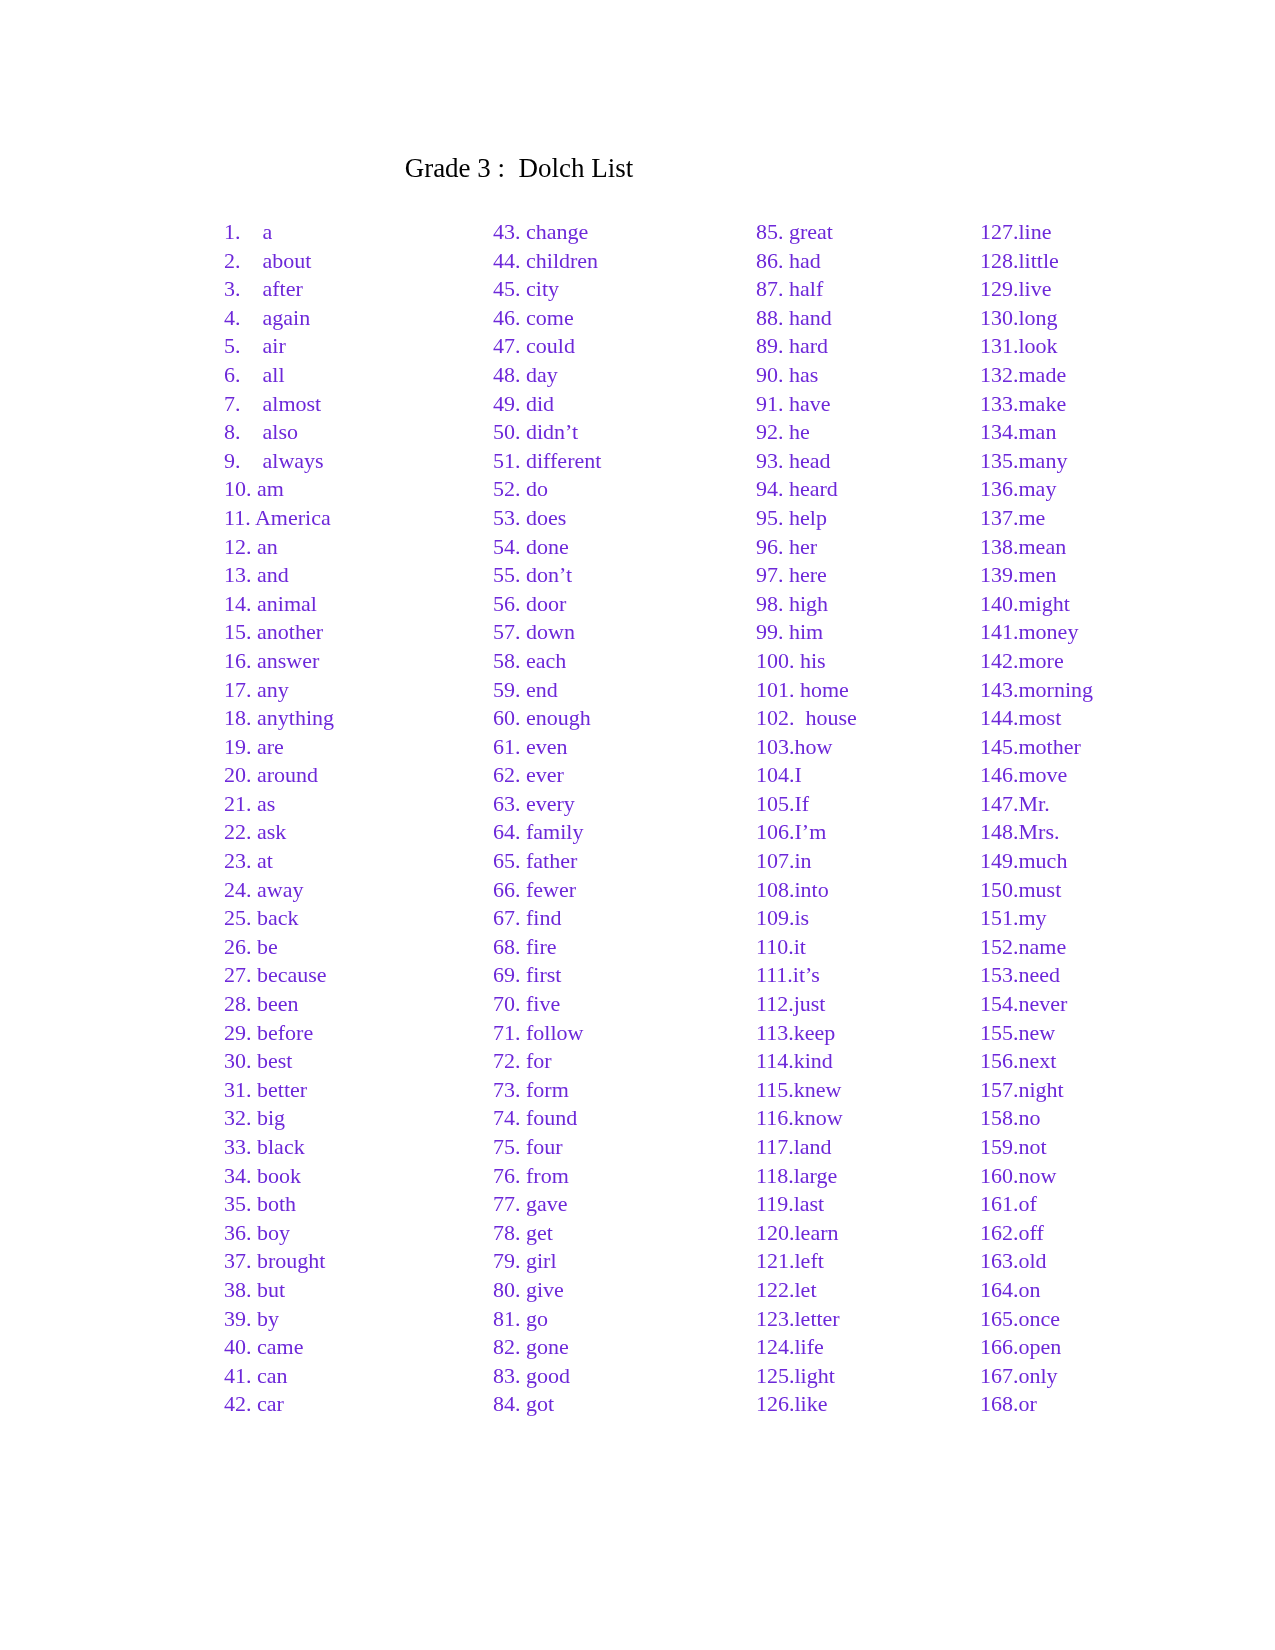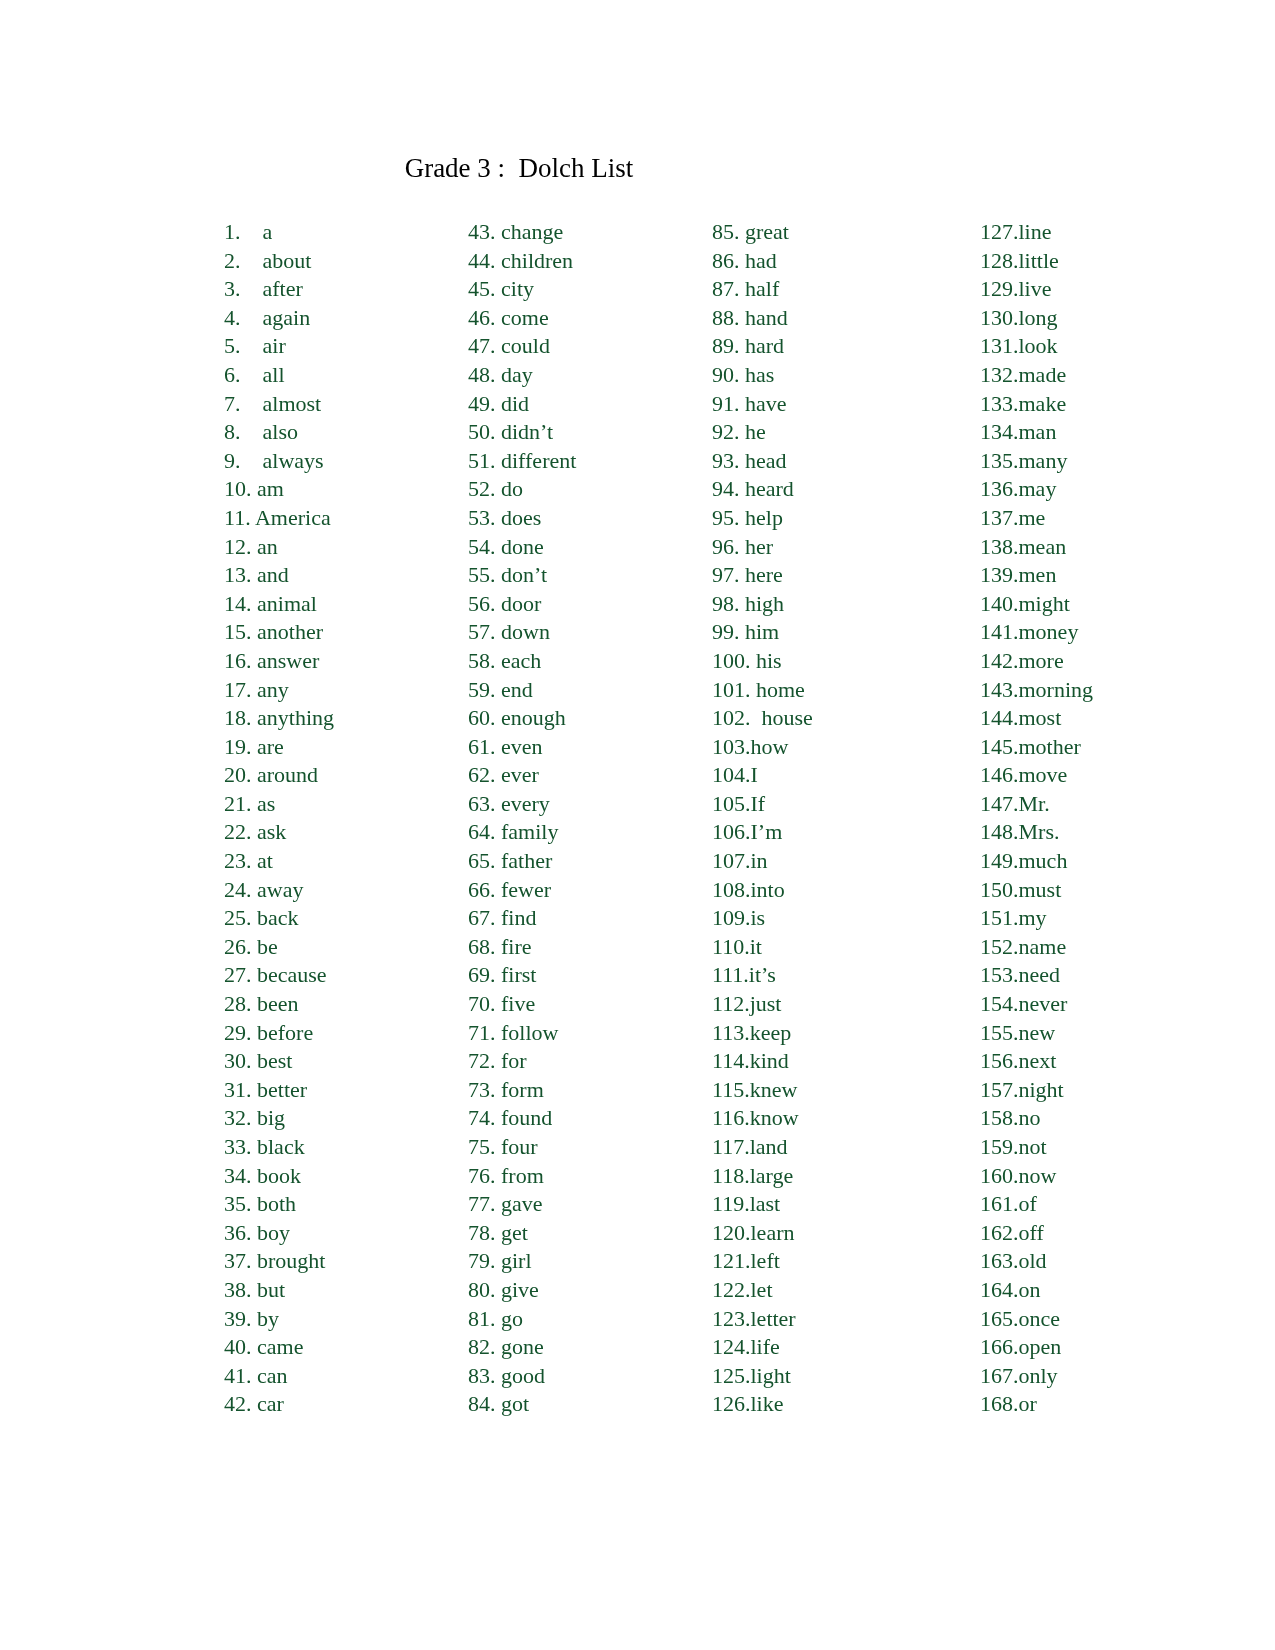--- a/index.html
+++ b/index.html
@@ -26,25 +26,25 @@
     line-height: 34px;
     white-space: pre;
     color: #000000;
   }
   .col {
     position: absolute;
     top: 218px;
     font-size: 22px;
     line-height: 28.6px;
     white-space: pre;
-    color: #14532d;
+    color: #6d28d9;
   }
   .col-1 { left: 224px; }
-  .col-2 { left: 468px; }
-  .col-3 { left: 712px; }
+  .col-2 { left: 493px; }
+  .col-3 { left: 756px; }
   .col-4 { left: 980px; }
   .list-item {
     height: 28.6px;
   }
 </style>
 </head>
 <body>
 
 <div class="page">
   <div class="title">Grade 3 :  Dolch List</div>

